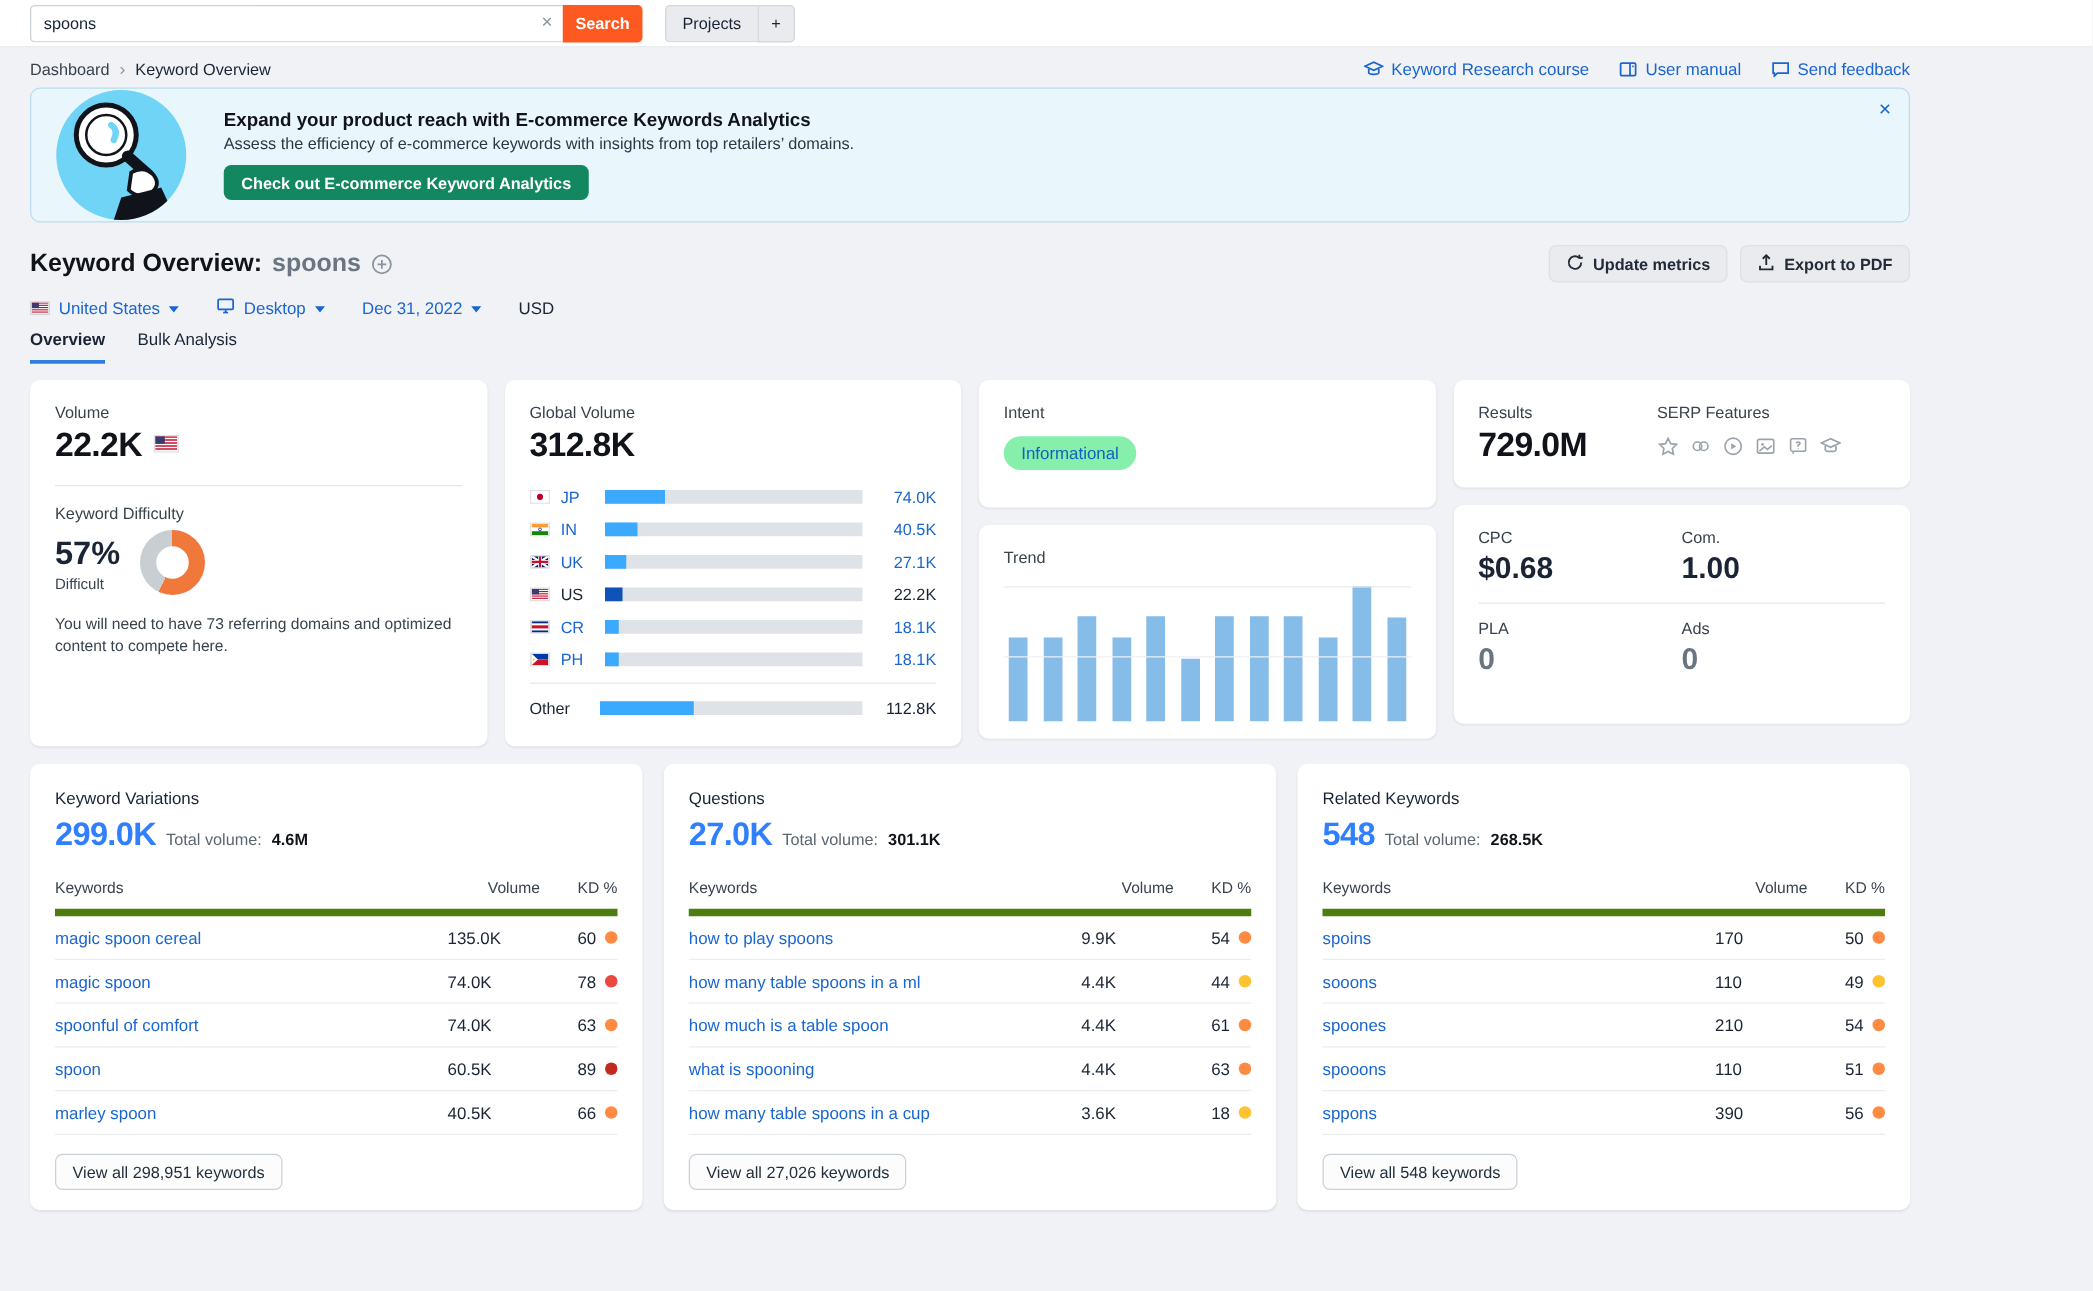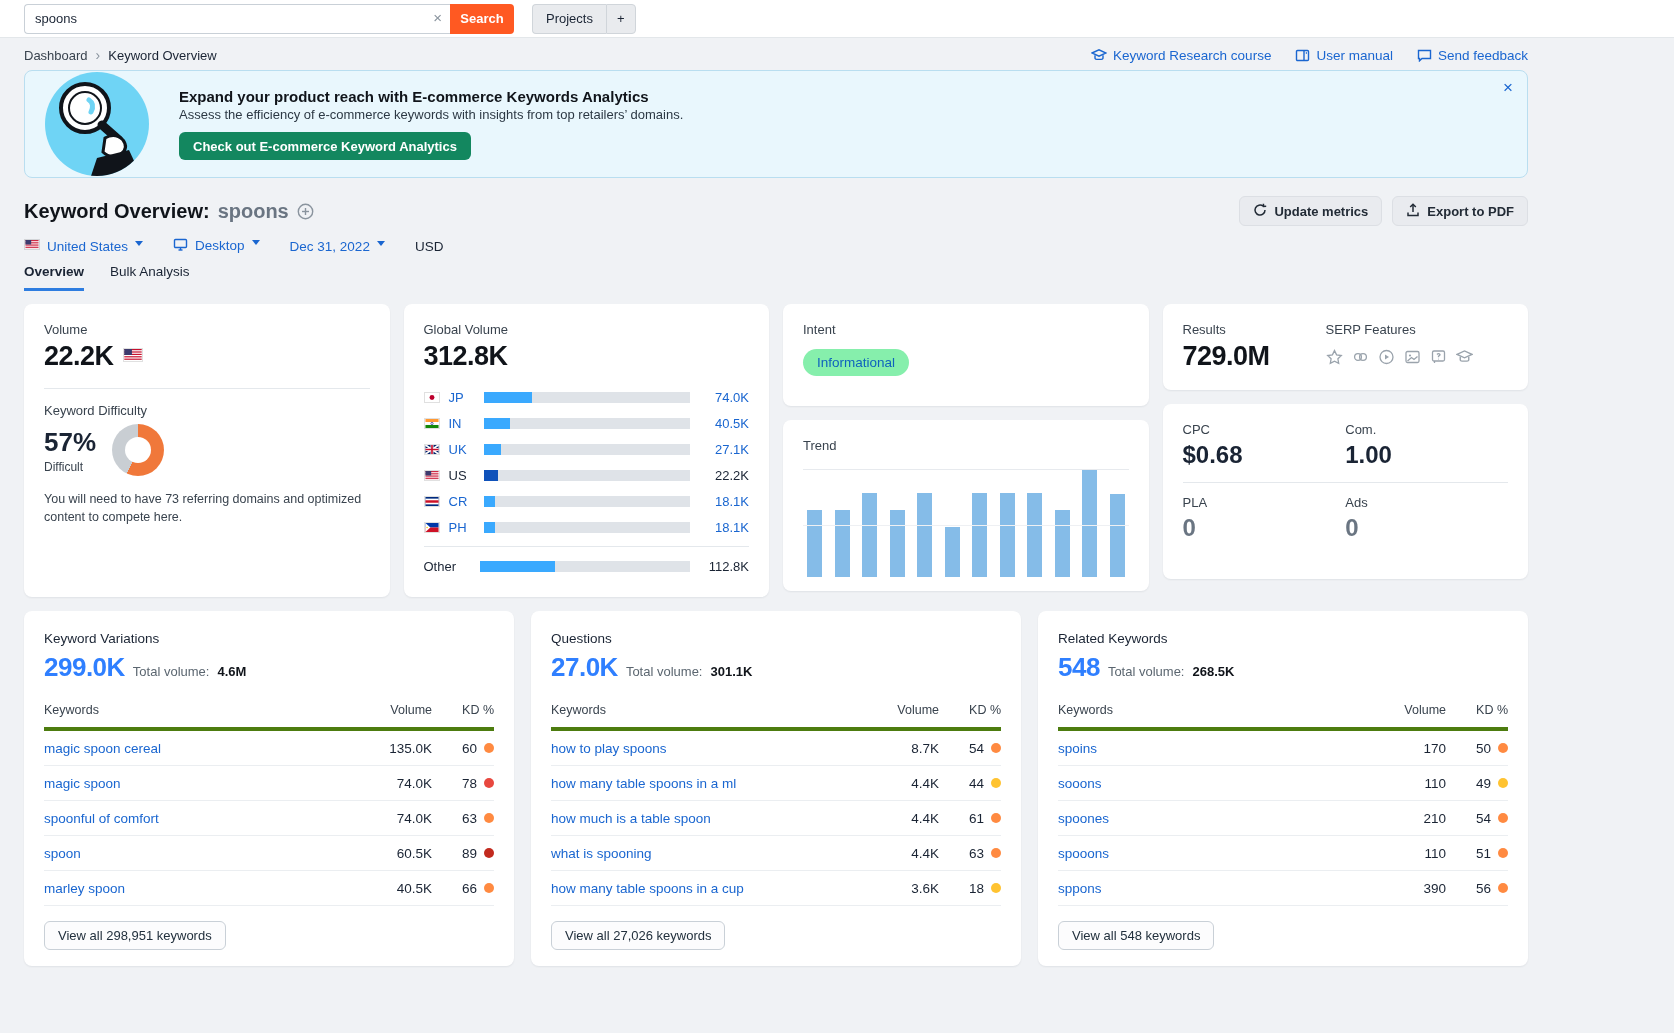--- a/index.html
+++ b/index.html
@@ -46,21 +46,21 @@
   
   .page-header { display:flex; justify-content:space-between; align-items:center; padding-top:8px; }
   .ph-left { display:flex; align-items:center; gap:8px; }
   .ph-title { font-size:20px; font-weight:bold; color:#10141a; }
   .ph-kw { font-size:20px; font-weight:600; color:#6a7582; }
   .ph-buttons { display:flex; gap:10px; }
   .gbtn { display:flex; align-items:center; gap:7px; background:#e9ebef; border:1px solid #dcdfe4; border-radius:6px; height:30px; padding:0 13px; font-size:13px; font-weight:600; color:#222b36; cursor:pointer; font-family:inherit; }
 
   
   .filters { display:flex; align-items:center; gap:30px; padding:12px 0 10px; font-size:13.5px; }
-  .filter { display:flex; gap:7px; color:#1a66d0; cursor:pointer; }
+  .filter { display:flex; align-items:center; gap:7px; color:#1a66d0; cursor:pointer; }
   .caret { width:0; height:0; border-left:4px solid transparent; border-right:4px solid transparent; border-top:5px solid #1a66d0; margin-top:2px; }
   .usd { color:#1a2434; }
 
   
   .tabs { display:flex; gap:26px; font-size:13.5px; }
   .tab { padding-bottom:9px; cursor:pointer; color:#1a2434; }
   .tab.active { font-weight:bold; border-bottom:3px solid #2e7de0; }
 
   
   .grid1 { display:grid; grid-template-columns:repeat(4,1fr); gap:14px; margin-top:13px; }
@@ -107,27 +107,27 @@
   .cpc-num { font-size:24px; font-weight:bold; margin-top:4px; }
 
   
   .grid2 { display:grid; grid-template-columns:repeat(3,1fr); gap:17px; margin-top:14px; }
   .table-card { padding:20px 20px 16px; display:flex; flex-direction:column; }
   .t-title { font-size:13.5px; color:#1a2434; }
   .t-bigrow { display:flex; align-items:baseline; gap:8px; margin-top:6px; }
   .t-big { font-size:26px; font-weight:bold; color:#2f7fff; letter-spacing:-.5px; }
   .t-total-label { font-size:13px; color:#5b6670; }
   .t-total { font-size:13px; font-weight:bold; color:#10141a; }
-  .t-head { display:flex; align-items:center; font-size:12.5px; color:#39434e; margin-top:20px; padding-bottom:10px; border-bottom:4px solid #4d7c0f; }
+  .t-head { display:flex; align-items:center; font-size:12.5px; color:#39434e; margin-top:20px; padding-bottom:10px; border-bottom:6px solid #4d7c0f; }
   .t-head .h-kw { flex:1; }
   .t-head .h-vol { width:74px; text-align:right; }
   .t-head .h-kd { width:62px; text-align:right; }
   .trow { display:flex; align-items:center; height:35px; border-bottom:1px solid #ebeef1; font-size:13.5px; }
   .trow a { flex:1; color:#1a66d0; text-decoration:none; cursor:pointer; }
-  .trow .c-vol { width:74px; text-align:right; color:#1a2434; }
+  .trow .c-vol { width:74px; text-align:left; color:#1a2434; }
   .trow .c-kd { width:62px; display:flex; align-items:center; justify-content:flex-end; gap:7px; }
   .dot { width:10px; height:10px; border-radius:50%; flex:none; }
   .view-btn { margin-top:15px; align-self:flex-start; background:#fcfcfd; border:1px solid #c9d0d7; border-radius:6px; height:29px; padding:0 13px; font-size:13px; color:#22303d; cursor:pointer; font-family:inherit; }
 </style>
 </head>
 <body>
 
 <div class="topbar">
   <div class="searchwrap">
     <div class="searchbox">
@@ -555,21 +555,21 @@
         <span class="t-total-label">Total volume:</span>
         <span class="t-total">301.1K</span>
       </div>
       <div class="t-head">
         <span class="h-kw">Keywords</span>
         <span class="h-vol">Volume</span>
         <span class="h-kd">KD %</span>
       </div>
       <div class="trow">
         <a>how to play spoons</a>
-        <span class="c-vol">8.7K</span>
+        <span class="c-vol">9.9K</span>
         <span class="c-kd">
             <span>54</span>
             <i class="dot" style="background: rgb(255, 138, 65);"></i>
           </span>
       </div>
       <div class="trow">
         <a>how many table spoons in a ml</a>
         <span class="c-vol">4.4K</span>
         <span class="c-kd">
             <span>44</span>

